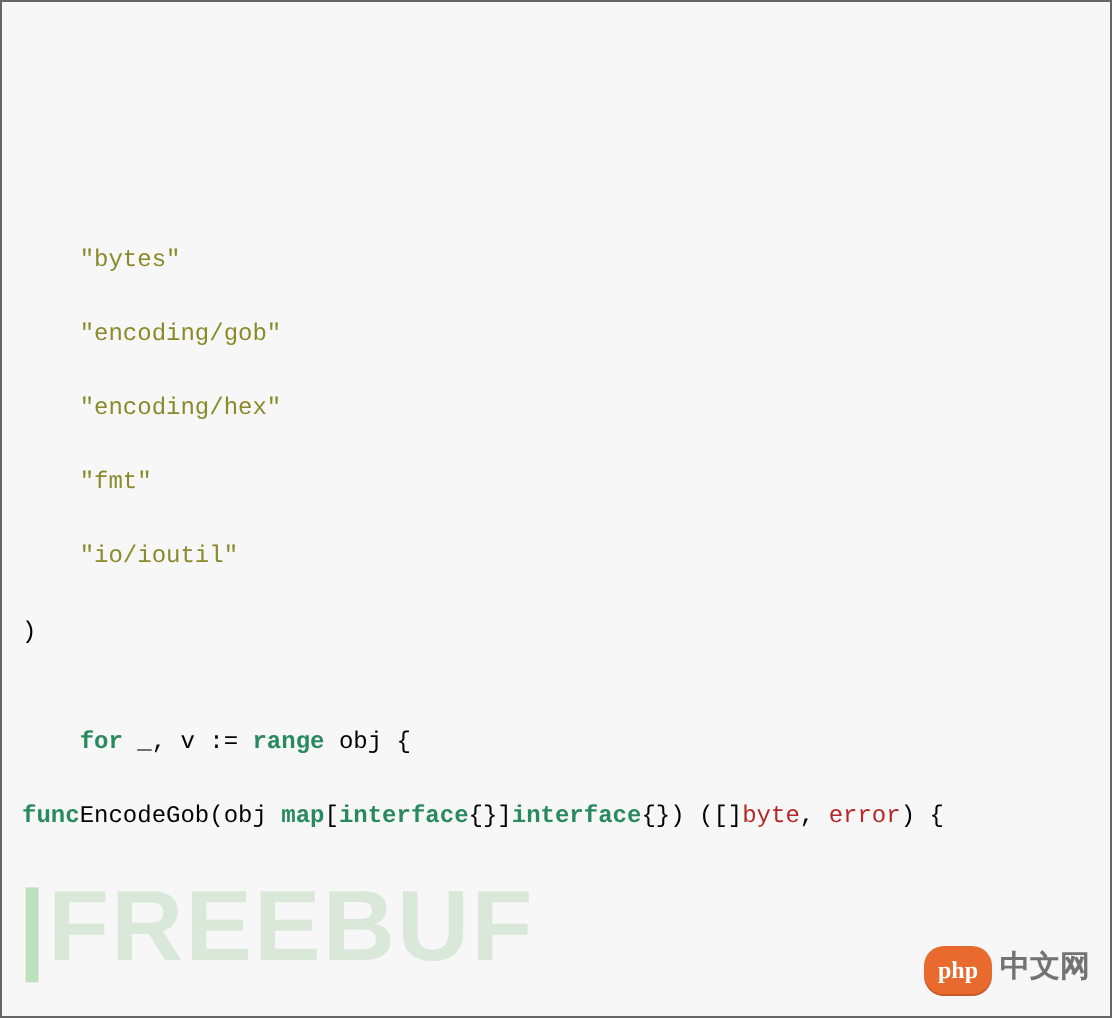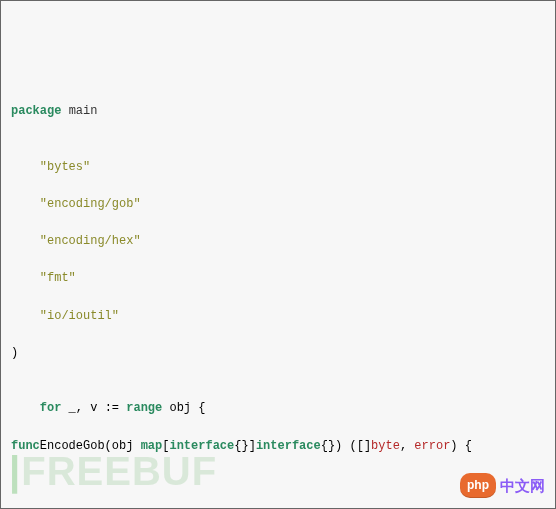--- a/index.html
+++ b/index.html
@@ -24,63 +24,62 @@
   .line { display: block; }
   .kw { color: #2a8a5f; font-weight: bold; }      
   .t  { color: #b52828; }                        
   .s  { color: #8a8a2a; }                        
   .id { color: #333; }
   .watermark {
     position: absolute;
     left: 8px;
     bottom: 6px;
     font-family: Arial, sans-serif;
-    font-size: 40px;
+    font-size: 50px;
     font-weight: 800;
     color: #d9e8d9;
     letter-spacing: 1px;
     z-index: 0;
     user-select: none;
     text-align: center;
   }
   .watermark .bar { color: #bde0bd; }
   .badge {
     position: absolute;
     right: 10px;
     bottom: 10px;
     display: flex;
-    align-items: center;
+    align-items: flex-start;
     gap: 4px;
-    font-family: Liberation Sans, sans-serif;
+    font-family: Liberation Serif, serif;
     z-index: 2;
   }
   .badge .pill {
     background: #e86a2e;
     color: #fff;
     font-weight: bold;
     font-size: 12px;
     padding: 3px 7px;
     border-radius: 10px;
     box-shadow: inset 0 -1px 0 rgba(0,0,0,0.15);
   }
   .badge .cn {
-    color: #8b5cf6;
+    color: #737373;
     font-size: 15px;
     font-weight: 600;
   }
   .code-lines { position: relative; z-index: 1; }
 </style>
 </head>
 <body>
 
 <div class="code-container">
   <div class="watermark"><span class="bar">|</span><span>FREEBUF</span></div>
 
   <div class="code-lines">
-<span class="line"><span class="kw">package</span> <span class="id">main</span></span>
 <span class="line"></span>
 <span class="line">    <span class="s">"bytes"</span></span>
 <span class="line">    <span class="s">"encoding/gob"</span></span>
 <span class="line">    <span class="s">"encoding/hex"</span></span>
 <span class="line">    <span class="s">"fmt"</span></span>
 <span class="line">    <span class="s">"io/ioutil"</span></span>
 <span class="line">)</span>
 <span class="line"></span>
 <span class="line">    <span class="kw">for</span><span> _, v := </span><span class="kw">range</span><span> obj {</span></span>
 <span class="line"><span class="kw">func</span><span>EncodeGob(obj </span><span class="kw">map</span><span>[</span><span class="kw">interface</span><span>{}]</span><span class="kw">interface</span><span>{}) ([]</span><span class="t">byte</span><span>, </span><span class="t">error</span><span>) {</span></span>

